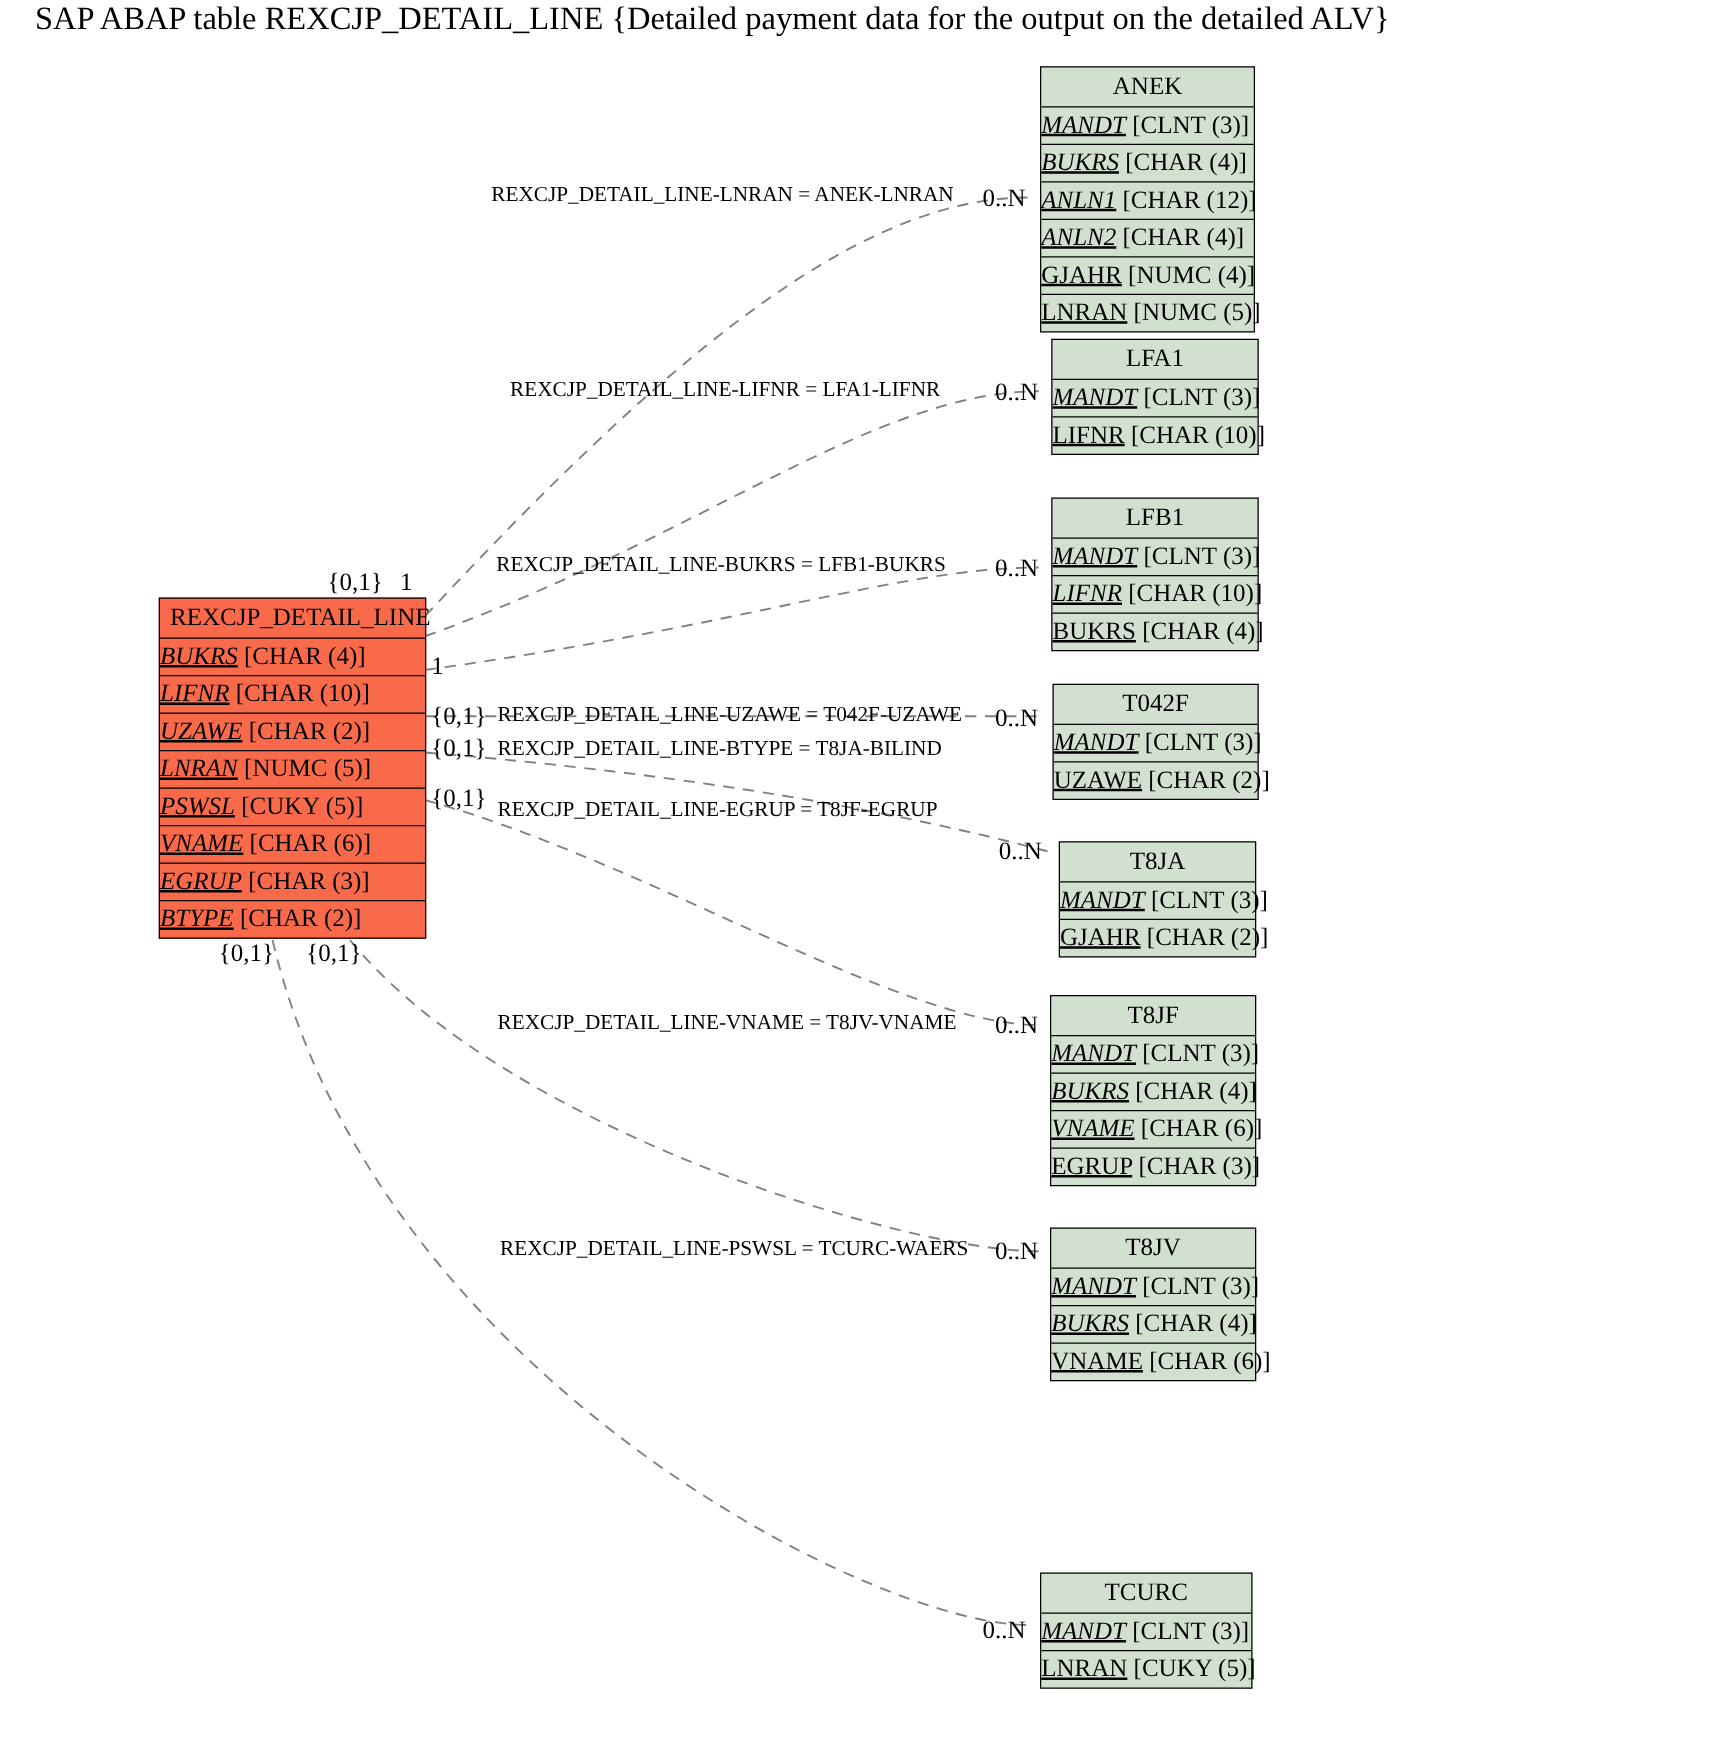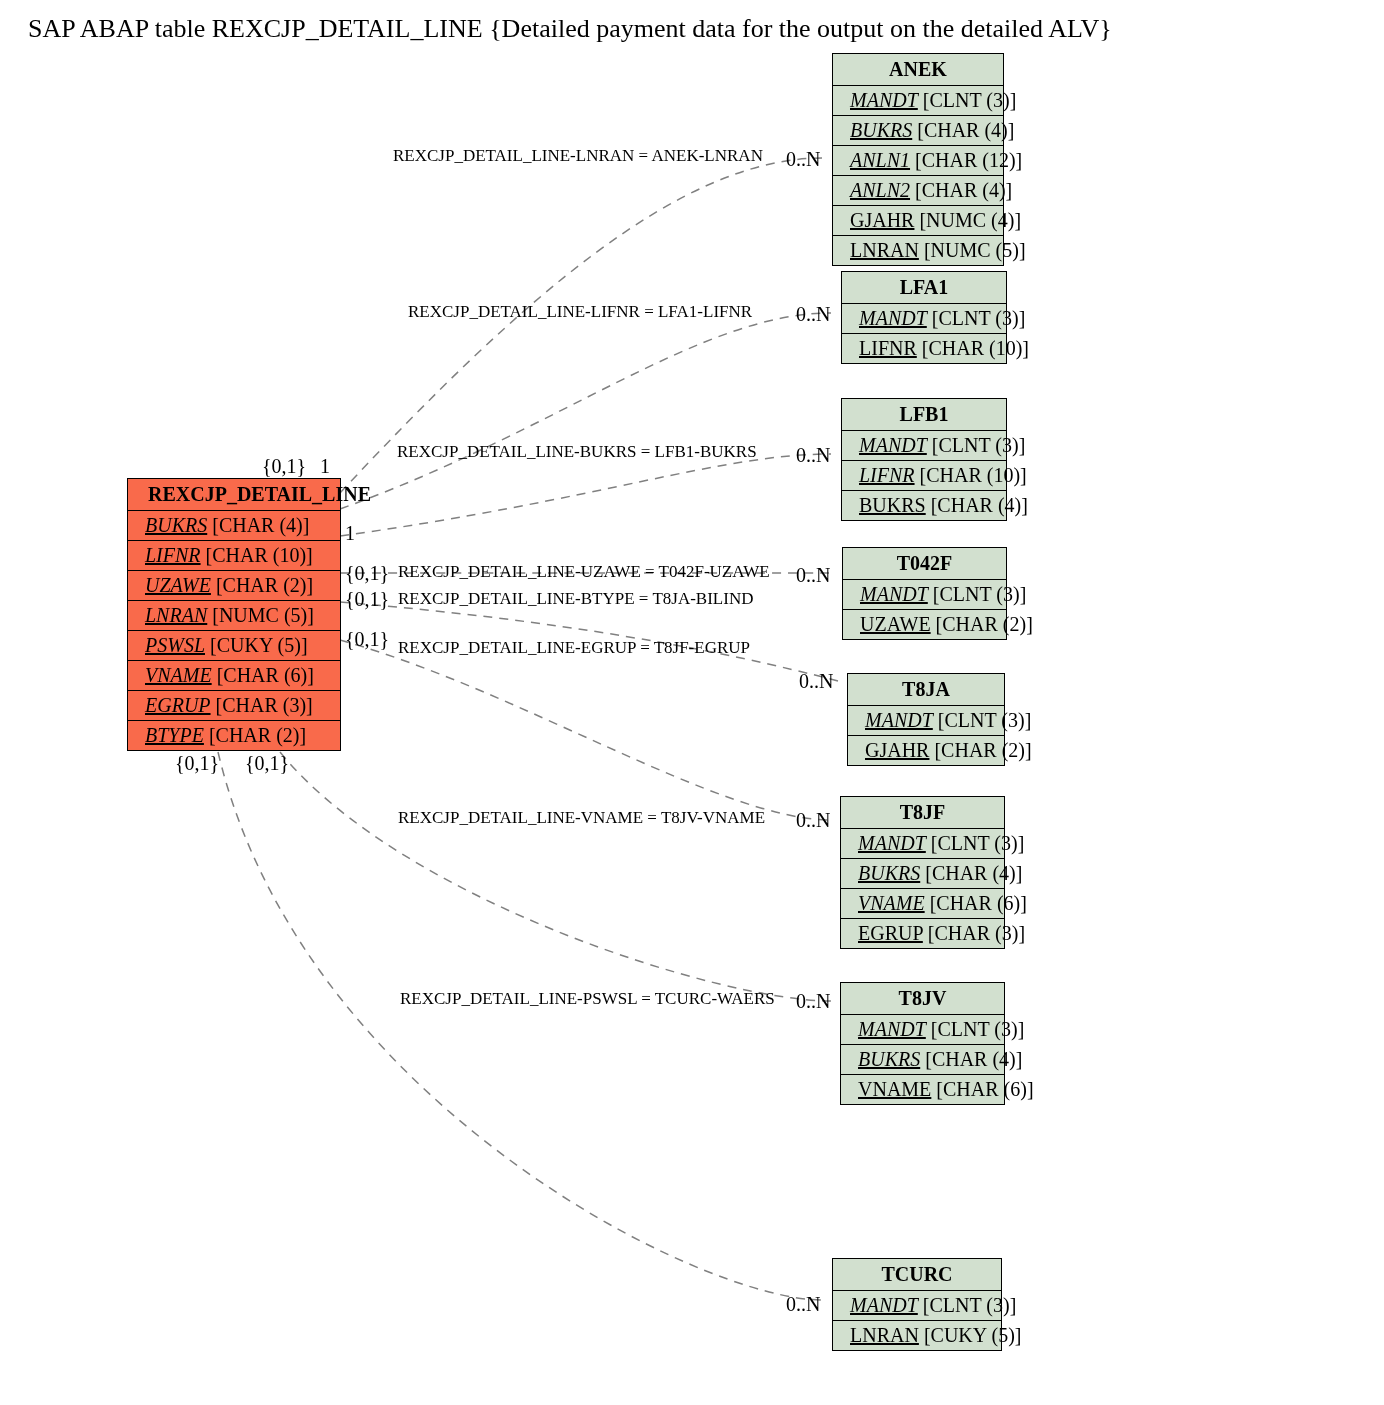--- a/index.html
+++ b/index.html
@@ -1,21 +1,21 @@
 <!DOCTYPE html>
 <html><head>
 <meta charset="utf-8">
 <style>
   html,body{margin:0;padding:0;font-family:"Times New Roman",Times,serif;background:#fff;color:#000}
   body{width:1384px;height:1405px;position:relative;font-size:20px}
-  .title{position:absolute;left:28px;top:14px;font-size:26px;white-space:nowrap}
+  .title{position:absolute;left:28px;top:0;font-size:26px;white-space:nowrap}
   .entity{position:absolute;border:1.5px solid #000;background:#d2e0cf}
   .entity.main{background:#f96a4b}
-  .entity .hdr{border-bottom:1.5px solid #000;text-align:center;font-weight:bold;padding:4px 20px;white-space:nowrap}
-  .entity .row{border-bottom:1.5px solid #000;padding:3px 17px;white-space:nowrap}
+  .entity .hdr{border-bottom:1.5px solid #000;text-align:center;font-weight:normal;padding:4px 8px;white-space:nowrap}
+  .entity .row{border-bottom:1.5px solid #000;padding:3px 0;white-space:nowrap}
   .entity .row:last-child{border-bottom:none}
   .entity .fk{text-decoration:underline;font-style:italic}
   .entity .pk{text-decoration:underline}
   .rel-label{position:absolute;font-size:17px;text-align:right;white-space:nowrap}
   .card{position:absolute;font-size:20px;white-space:nowrap}
   svg{position:absolute;left:0;top:0;width:1384px;height:1405px;pointer-events:none}
   svg line,svg path{stroke:#808080;stroke-width:1.5;stroke-dasharray:9 7;fill:none}
 </style>
 </head>
 <body>

